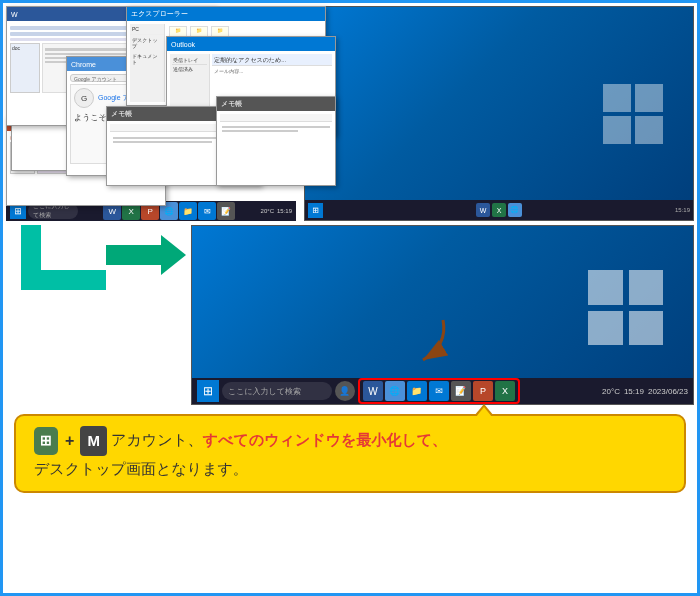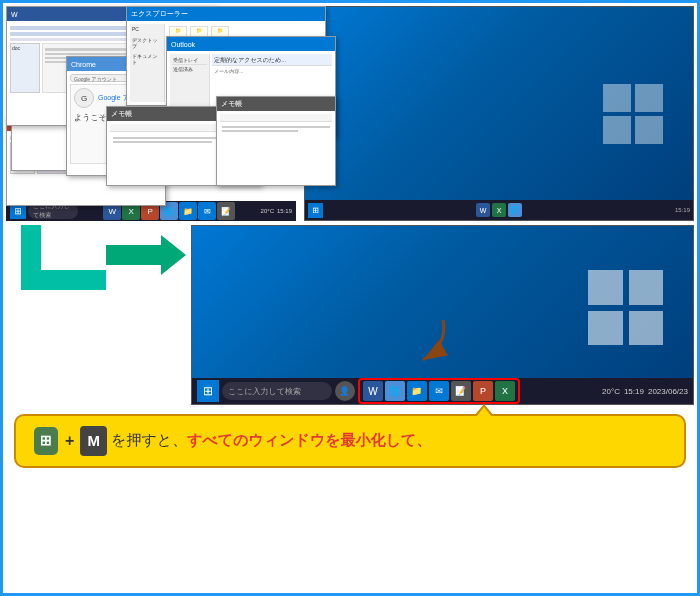--- a/index.html
+++ b/index.html
@@ -502,17 +502,18 @@
   </div>
 
   <div style="background:#ffd700;border:2px solid #cc8800;border-radius:10px;padding:10px 18px;margin:5px 8px 5px 8px;font-size:15px;color:#333;line-height:1.7;position:relative;">
     
     <div style="position:absolute;top:-12px;right:190px;width:0;height:0;border-left:10px solid transparent;border-right:10px solid transparent;border-bottom:12px solid #cc8800;"></div>
     <div style="position:absolute;top:-9px;right:192px;width:0;height:0;border-left:8px solid transparent;border-right:8px solid transparent;border-bottom:10px solid #ffd700;"></div>
 
     <span style="display:inline-block;background:#4a7c4e;color:white;border-radius:5px;padding:2px 6px;font-size:14px;font-weight:bold;vertical-align:middle;margin-right:1px;">⊞</span>
     <span style="font-size:16px;font-weight:bold;vertical-align:middle;margin:0 2px;">+</span>
     <span style="display:inline-block;background:#444;color:white;border-radius:4px;padding:2px 7px;font-size:15px;font-weight:bold;vertical-align:middle;">M</span>
-    <span> を押すと、</span><span style="color:#e53935;font-weight:bold;">すべてのウィンドウを最小化して、</span><br>
+    <span> アカウント、</span><span style="color:#e53935;font-weight:bold;">すべてのウィンドウを最小化して、</span><br>
+    <span>デスクトップ画面となります。</span>
   </div>
 </div>
 
 <div class="outer-border"></div>
 
 </body></html>

